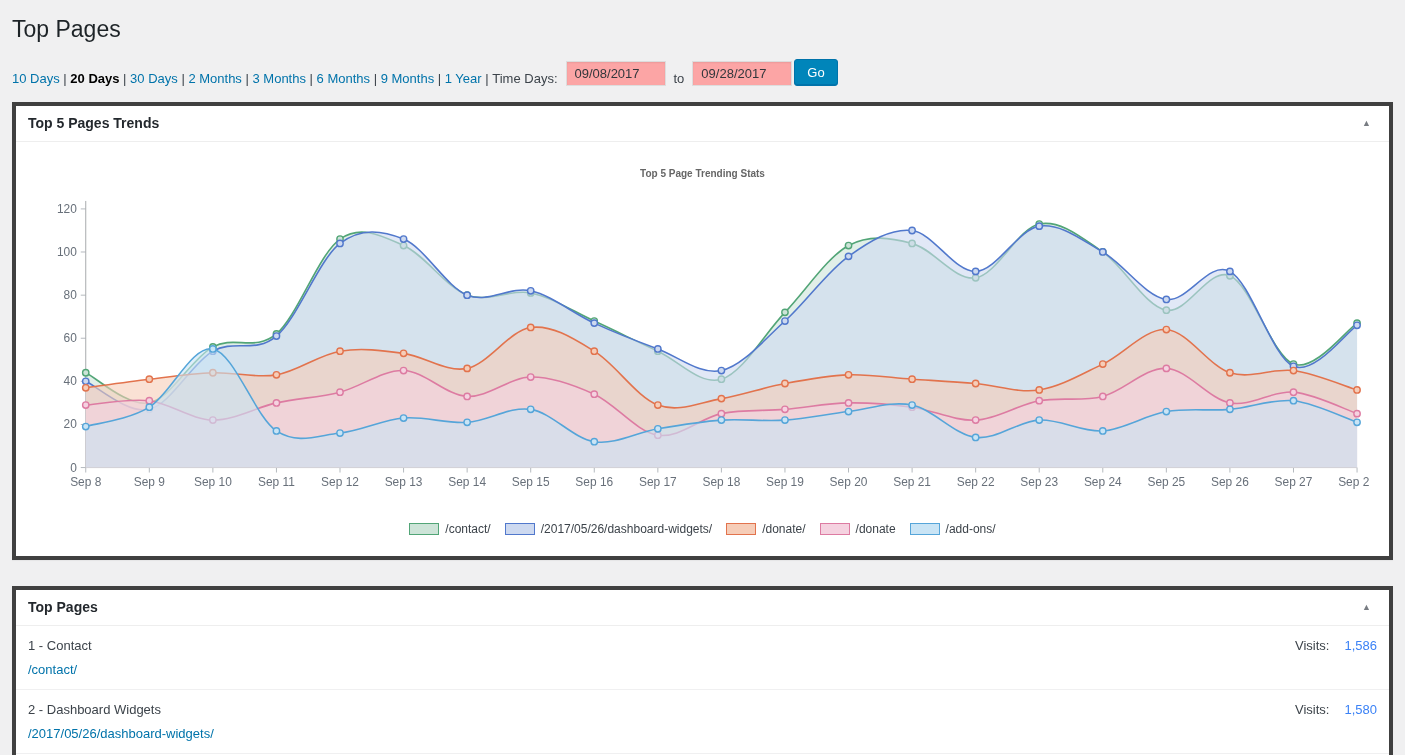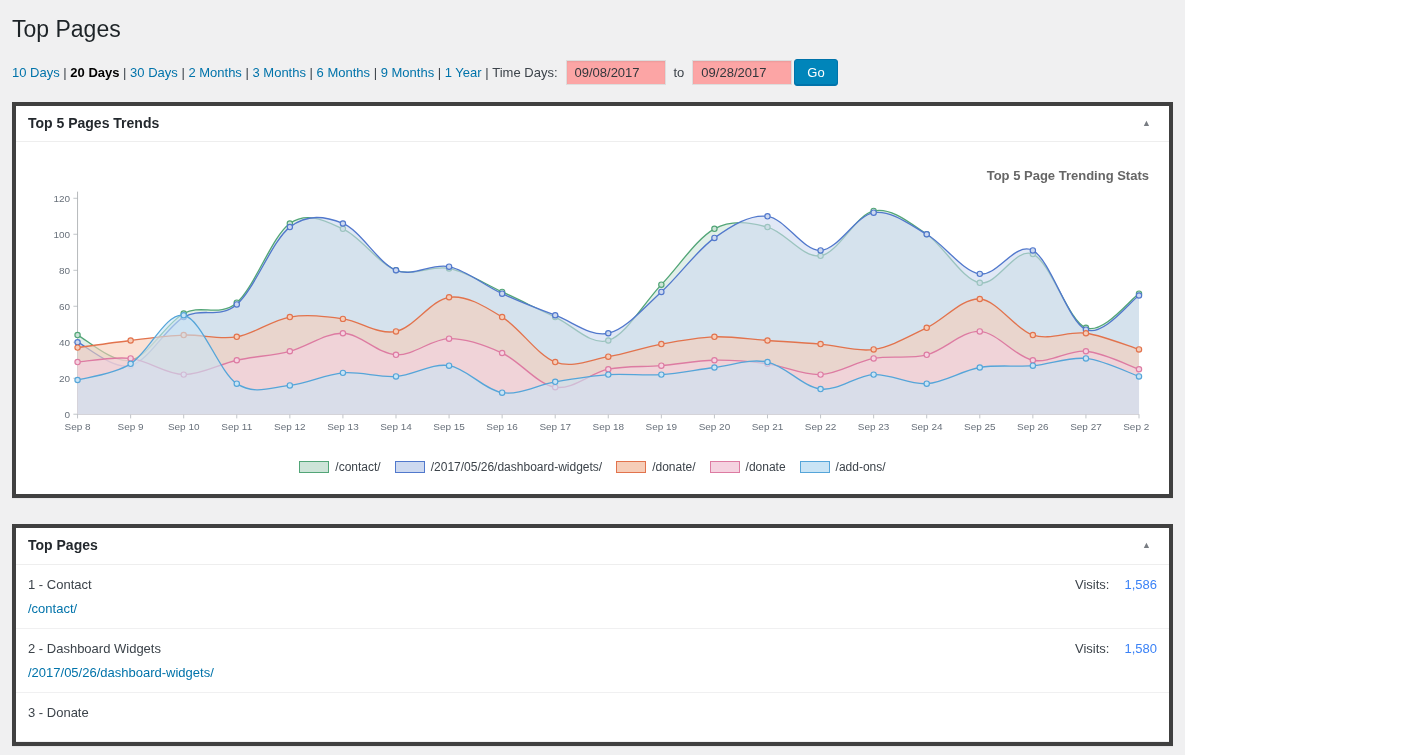--- a/index.html
+++ b/index.html
@@ -1,42 +1,42 @@
 <!DOCTYPE html>
 <html><head>
 <meta charset="utf-8">
 <style>
   * { box-sizing: border-box; }
   html, body { margin: 0; padding: 0; }
   body { font-family: "Liberation Sans", sans-serif; font-size: 13px; color: #3c434a; }
-  .screen { width: 1185px; height: 755px; overflow: hidden; background: #f0f0f1; }
+  .screen { width: 1405px; height: 755px; overflow: hidden; background: #f0f0f1; }
   .container { padding: 6px 12px 0 12px; }
 
   h1.page-title { font-size: 23px; font-weight: 400; color: #1d2327; margin: 0; padding: 9px 0 8px; line-height: 1.3; }
 
-  .filters { margin: 6px 0 16px; color: #3c434a; display: flex; align-items: center; flex-wrap: wrap; }
+  .filters { margin: 6px 0 16px; color: #3c434a; display: flex; align-items: flex-end; flex-wrap: wrap; }
   .range { color: #0073aa; text-decoration: none; cursor: pointer; }
   .range.active { color: #000; font-weight: 700; }
   .range::after { content: " | "; color: #3c434a; font-weight: 400; white-space: pre; }
   .tf-label { margin-right: 6px; }
   input.date { width: 100px; padding: 4px 8px; border: 1px solid #ddd; background: #fca5a5; color: #32373c;
                font: 13px "Liberation Sans", sans-serif; box-shadow: inset 0 1px 2px rgba(0,0,0,.07);
                margin: 0 2px; vertical-align: middle; }
   .to-label { margin: 0 6px; }
   .go-btn { background: #0085ba; border: 1px solid #0073aa; color: #fff; padding: 5px 12px; border-radius: 3px;
             font: 13px "Liberation Sans", sans-serif; cursor: pointer; box-shadow: inset 0 -1px 0 #0073aa;
             vertical-align: middle; }
 
   .panel { background: #fff; border: 4px solid #404040; box-shadow: 0 1px 1px rgba(0,0,0,.04); margin-bottom: 26px; }
   .panel-header { display: flex; align-items: center; justify-content: space-between; padding: 8px 12px; border-bottom: 1px solid #eee; }
   .panel-title { font-size: 14px; font-weight: 600; color: #23282d; line-height: 1.4; }
   .collapse-btn { background: none; border: none; color: #787c82; cursor: pointer; font-size: 9px; padding: 2px 6px; line-height: 1; }
 
   .chart-wrap { padding: 26px 20px 4px; }
-  .chart-title { text-align: right; font-size: 13px; font-weight: 700; color: #666; margin-bottom: 2px; }
+  .chart-title { text-align: center; font-size: 10px; font-weight: 700; color: #666; margin-bottom: 14px; }
   svg.trend { display: block; width: 100%; height: auto; }
   svg text { font-family: "Liberation Sans", sans-serif; }
 
   .legend { display: flex; justify-content: center; align-items: center; gap: 14px; padding: 2px 0 16px;
             flex-wrap: wrap; font-size: 12px; color: #3c434a; }
   .legend-item { display: inline-flex; align-items: center; gap: 6px; cursor: pointer; }
   .swatch { display: inline-block; width: 30px; height: 12px; border: 1px solid #999; }
 
   .pages-list .item { display: flex; align-items: flex-start; justify-content: space-between; padding: 12px; border-bottom: 1px solid #f0f0f1; }
   .item-title { color: #3c434a; margin-bottom: 9px; }

